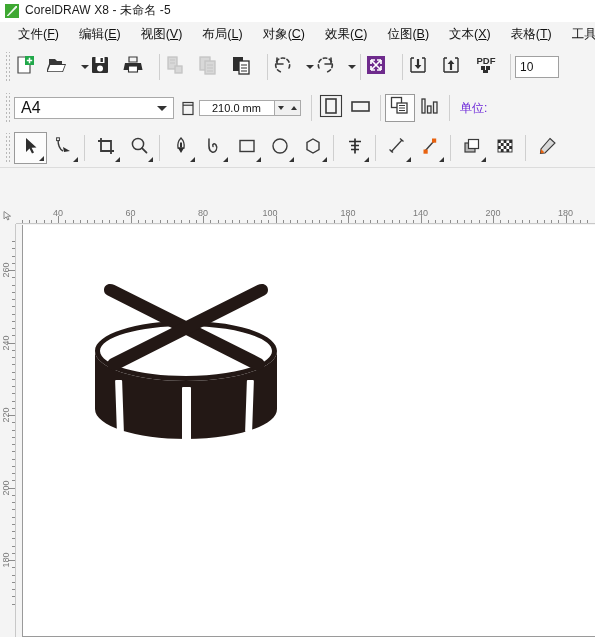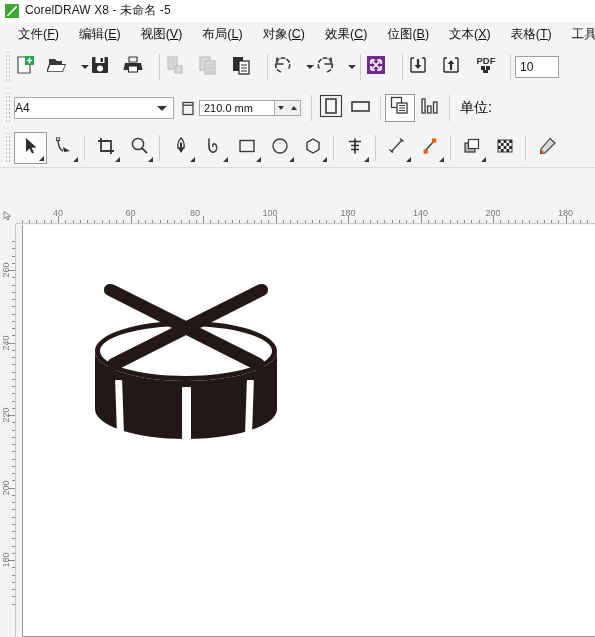--- a/index.html
+++ b/index.html
@@ -61,44 +61,44 @@
     flex: none;
   }
 
   
   .propbar {
     height: 40px; background: #f4f4f4;
     display: flex; align-items: center; padding-left: 4px; gap: 0;
   }
   .pagesize-select {
     width: 160px; height: 22px; border: 1px solid #a9a9a9; background: #fff;
-    display: flex; align-items: center; font-size: 12px; color: #111; 
+    display: flex; align-items: center; font-size: 16px; color: #111; padding-left: 6px;
     position: relative; flex: none;
   }
   .pagesize-select .dd {
     position: absolute; right: 6px; top: 50%; margin-top: -2px;
     width: 0; height: 0; border-left: 5px solid transparent; border-right: 5px solid transparent;
     border-top: 5px solid #333;
   }
   .dimgroup { display: flex; flex-direction: column; gap: 2px; margin-left: 6px; flex: none; }
   .dimrow { display: flex; align-items: center; height: 16px; }
   .dimicon { width: 16px; height: 15px; margin-right: 3px; flex: none; }
   .dimfield {
     width: 76px; height: 16px; border: 1px solid #a9a9a9; background: #fff;
-    font-size: 11px; color: #111; display: flex; align-items: center; padding-left: 4px;
+    font-size: 11px; color: #111; display: flex; align-items: center; padding-left: 12px;
   }
   .spin { width: 26px; height: 16px; border: 1px solid #a9a9a9; border-left: none;
     background: #f0f0f0; display: flex; align-items: center; justify-content: space-around; }
   .spin i { display: block; width: 0; height: 0; border-left: 3px solid transparent;
     border-right: 3px solid transparent; }
   .spin i.dn { border-top: 4px solid #333; }
   .spin i.up { border-bottom: 4px solid #333; }
   .pbtn { width: 30px; height: 28px; display: flex; align-items: center; justify-content: center; flex: none; }
   .pbtn.sel { border: 1px solid #9a9a9a; background: #fdfdfd; }
-  .unit-label { font-size: 14px; color: #000000; margin: 0 3px 0 6px; white-space: nowrap; flex: none; }
+  .unit-label { font-size: 12px; color: #6d28d9; margin: 0 3px 0 6px; white-space: nowrap; flex: none; }
   .unit-select {
     width: 104px; height: 21px; border: 1px solid #a9a9a9; background: #fff;
     display: flex; align-items: center; font-size: 12px; color: #111; padding-left: 5px;
     position: relative; flex: none;
   }
   .unit-select .dd {
     position: absolute; right: 6px; top: 50%; margin-top: -2px;
     width: 0; height: 0; border-left: 5px solid transparent; border-right: 5px solid transparent;
     border-top: 5px solid #333;
   }
@@ -661,21 +661,21 @@
       <div class="tick" style="left: 543.75px; height: 3px;"></div>
       <div class="tick" style="left: 551px; height: 3px;"></div>
       <div class="tick" style="left: 558.25px; height: 3px;"></div>
       <div class="tick" style="left: 565.5px; height: 7px;"></div>
       <div class="tick" style="left: 572.75px; height: 3px;"></div>
       <div class="tick" style="left: 580px; height: 3px;"></div>
       <div class="tick" style="left: 587.25px; height: 3px;"></div>
       <div class="tick" style="left: 594.5px; height: 3px;"></div>
       <div class="lbl" style="left: 58px;">40</div>
       <div class="lbl" style="left: 130.5px;">60</div>
-      <div class="lbl" style="left: 195px;">80</div>
+      <div class="lbl" style="left: 203px;">80</div>
       <div class="lbl" style="left: 270px;">100</div>
       <div class="lbl" style="left: 348px;">180</div>
       <div class="lbl" style="left: 420.5px;">140</div>
       <div class="lbl" style="left: 493px;">200</div>
       <div class="lbl" style="left: 565.5px;">180</div>
     </div>
   <div class="vruler">
       <div class="tick" style="top: 33px; width: 3px;"></div>
       <div class="tick" style="top: 40.25px; width: 3px;"></div>
       <div class="tick" style="top: 47.5px; width: 3px;"></div>

